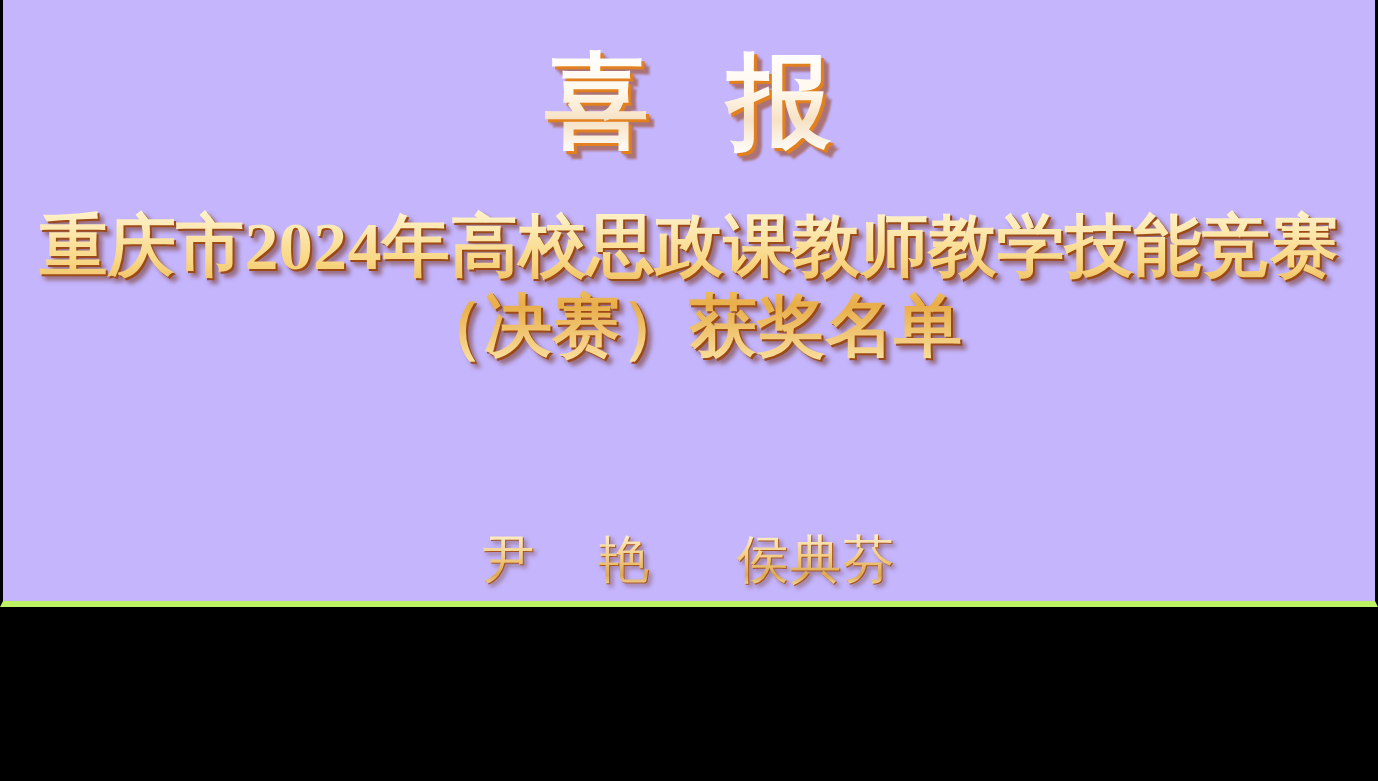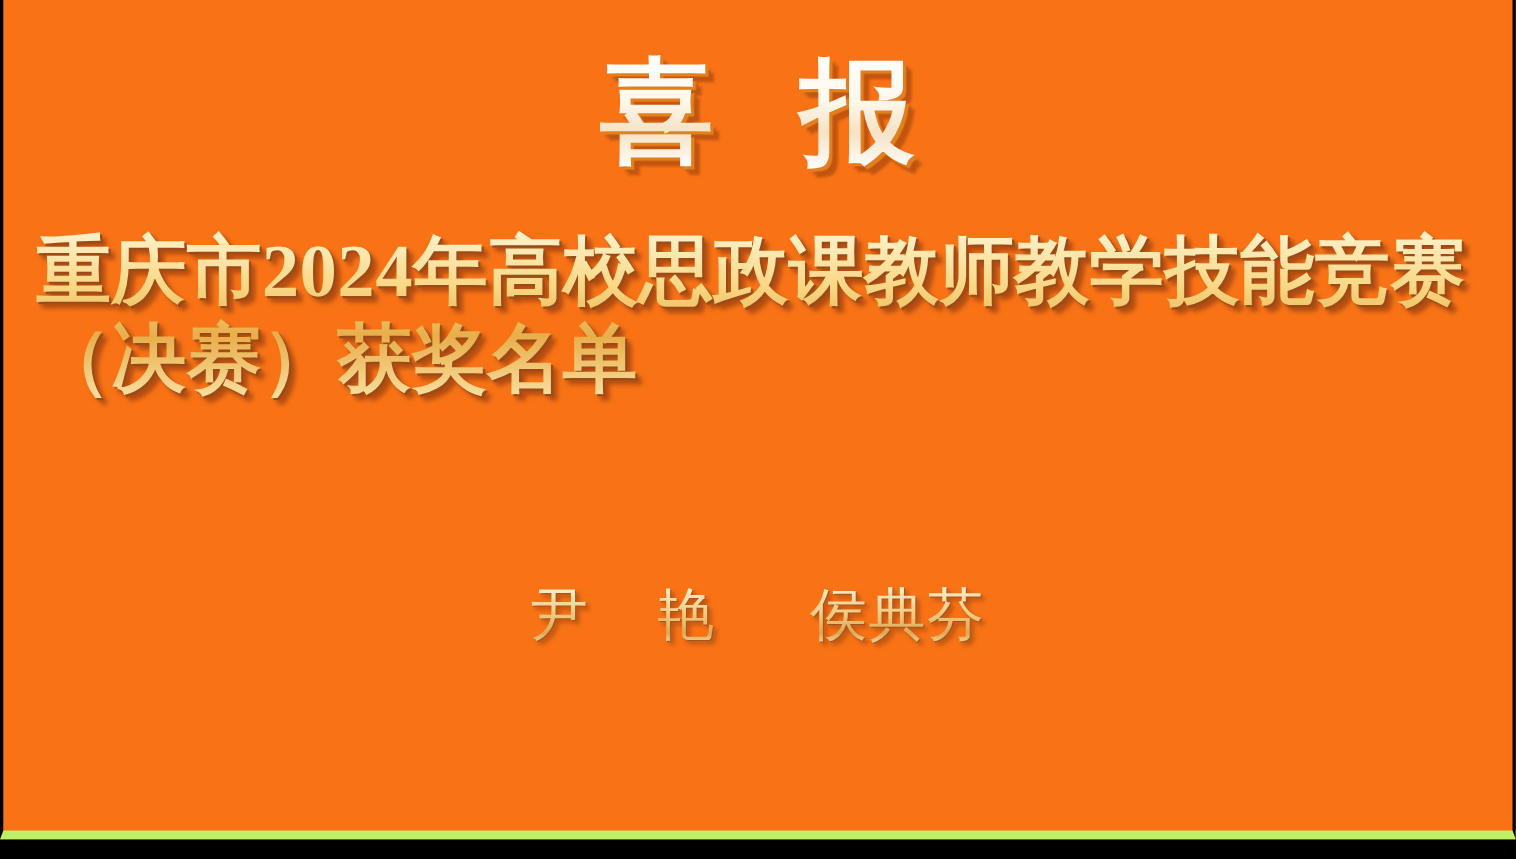--- a/index.html
+++ b/index.html
@@ -10,26 +10,26 @@
   body {
     width: 1378px;
     height: 781px;
     overflow: hidden;
     font-family: "Liberation Serif", "DejaVu Serif", serif;
   }
 
   #slide {
     position: relative;
     width: 1378px;
-    height: 763px;
+    height: 607px;
     box-sizing: border-box;
-    background: #f97316;
+    background: #c4b5fd;
     border-left: 3px solid #000000;
     border-right: 3px solid #000000;
-    border-bottom: 8px solid #bef264;
+    border-bottom: 6px solid #bef264;
     overflow: hidden;
   }
 
   
   .headline-wrap {
     position: absolute;
     left: 0;
     right: 0;
     top: 46px;
     text-align: center;
@@ -51,21 +51,21 @@
       drop-shadow(5px 5px 1px rgba(150, 60, 10, 0.55));
     white-space: pre;
   }
 
   
   .subheadline-wrap {
     position: absolute;
     left: 0;
     right: 0;
     top: 206px;
-    text-align: left;
+    text-align: center;
   }
   .subheadline {
     display: block;
     font-family: "Liberation Serif", "DejaVu Serif", serif;
     font-weight: 700;
     font-size: 68px;
     line-height: 1.18;
     letter-spacing: 0.005em;
     color: #fbdc8e;
     background: linear-gradient(180deg, #fff5d2 0%, #f9d784 34%, #e8ae4a 62%, #fbe3a5 100%);

